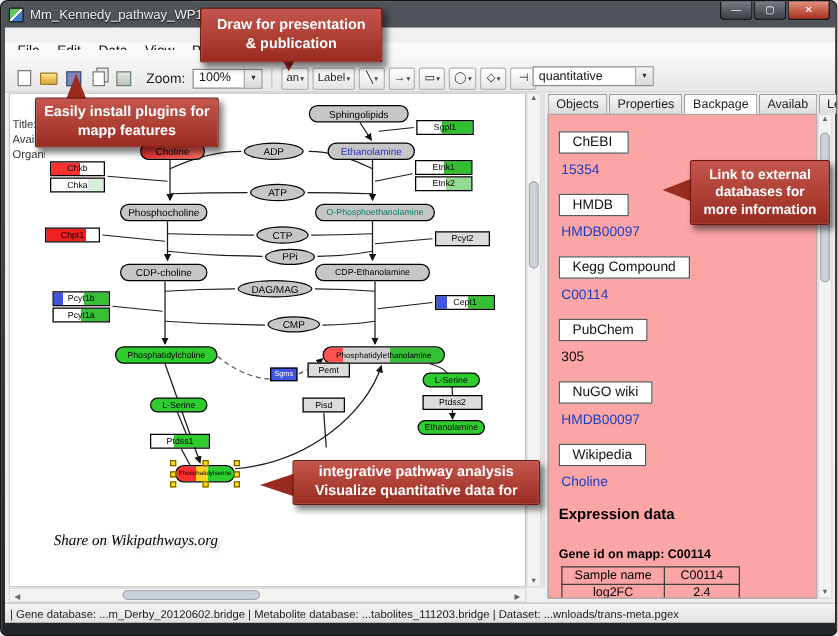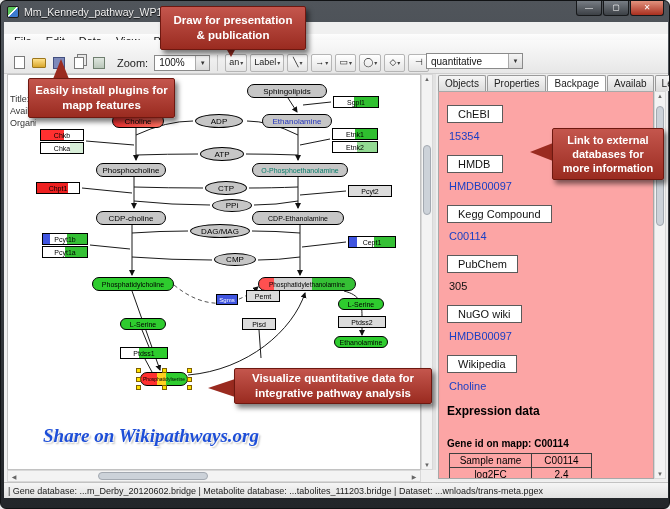--- a/index.html
+++ b/index.html
@@ -36,21 +36,21 @@
   .tcaret{font-size:6px;color:#444;}
   
   .canvas{position:absolute;left:3px;top:52px;width:414px;height:396px;background:#fff;border:1px solid #c2c2c2;overflow:hidden;}
   .edges{position:absolute;left:0;top:0;}
   .node{position:absolute;border:1px solid #000;background:#c6c6c6;color:#000;display:flex;align-items:center;justify-content:center;font-size:8px;white-space:nowrap;overflow:hidden;z-index:3;}
   .node.round{border-radius:7px;}
   .node.ellipse{border-radius:50%;}
   .handle{position:absolute;width:5px;height:5px;background:#ffe000;border:1px solid #7e6000;z-index:6;}
   .side-info{position:absolute;left:2px;top:18px;width:26px;font-size:9px;color:#333;line-height:1.35;overflow:hidden;z-index:2;}
   .side-info div{white-space:nowrap;overflow:hidden;}
-  .share{position:absolute;left:42px;top:424px;z-index:12;font-family:"Liberation Serif",serif;font-style:italic;font-weight:bold;font-size:19px;color:#1d4ed8;text-shadow:1px 1px 0 rgba(255,255,255,.85),2px 2px 2px rgba(0,0,0,.25);}
+  .share{position:absolute;left:42px;top:424px;z-index:12;font-family:"Liberation Serif",serif;font-style:italic;font-weight:normal;font-size:12px;color:#000000;text-shadow:1px 1px 0 rgba(255,255,255,.85),2px 2px 2px rgba(0,0,0,.25);}
   
   .v-scroll{position:absolute;left:417px;top:52px;width:12px;height:396px;background:#f3f3f3;border:1px solid #d8d8d8;}
   .v-scroll .thumb{position:absolute;left:1px;top:70px;width:8px;height:70px;background:#ccd2d9;border:1px solid #a3a9b1;border-radius:4px;}
   .h-scroll{position:absolute;left:3px;top:448px;width:414px;height:12px;background:#f3f3f3;border:1px solid #d8d8d8;}
   .h-scroll .thumb{position:absolute;left:90px;top:1px;width:110px;height:8px;background:#ccd2d9;border:1px solid #a3a9b1;border-radius:4px;}
   .sb-arrow{position:absolute;font-size:6px;color:#666;width:10px;text-align:center;}
   .splitter{position:absolute;left:429px;top:52px;width:3px;height:396px;background:#e2e2e2;}
   
   .rightpanel{position:absolute;left:432px;top:52px;width:232px;height:407px;background:#eeeeee;}
   .tabs{position:absolute;left:2px;top:1px;right:2px;height:16px;display:flex;gap:1px;}
@@ -338,18 +338,18 @@
   <div class="ptr ptr-left"></div>
 
   <div class="callout c-right">
     <div>Link  to external</div>
     <div>databases  for</div>
     <div>more information</div>
   </div>
   <div class="ptr ptr-right"></div>
 
   <div class="callout c-bottom">
+    <div>integrative pathway analysis</div>
     <div>Visualize quantitative data  for</div>
-    <div>integrative pathway analysis</div>
   </div>
   <div class="ptr ptr-bottom"></div>
 
 </div>
 
 </body></html>

